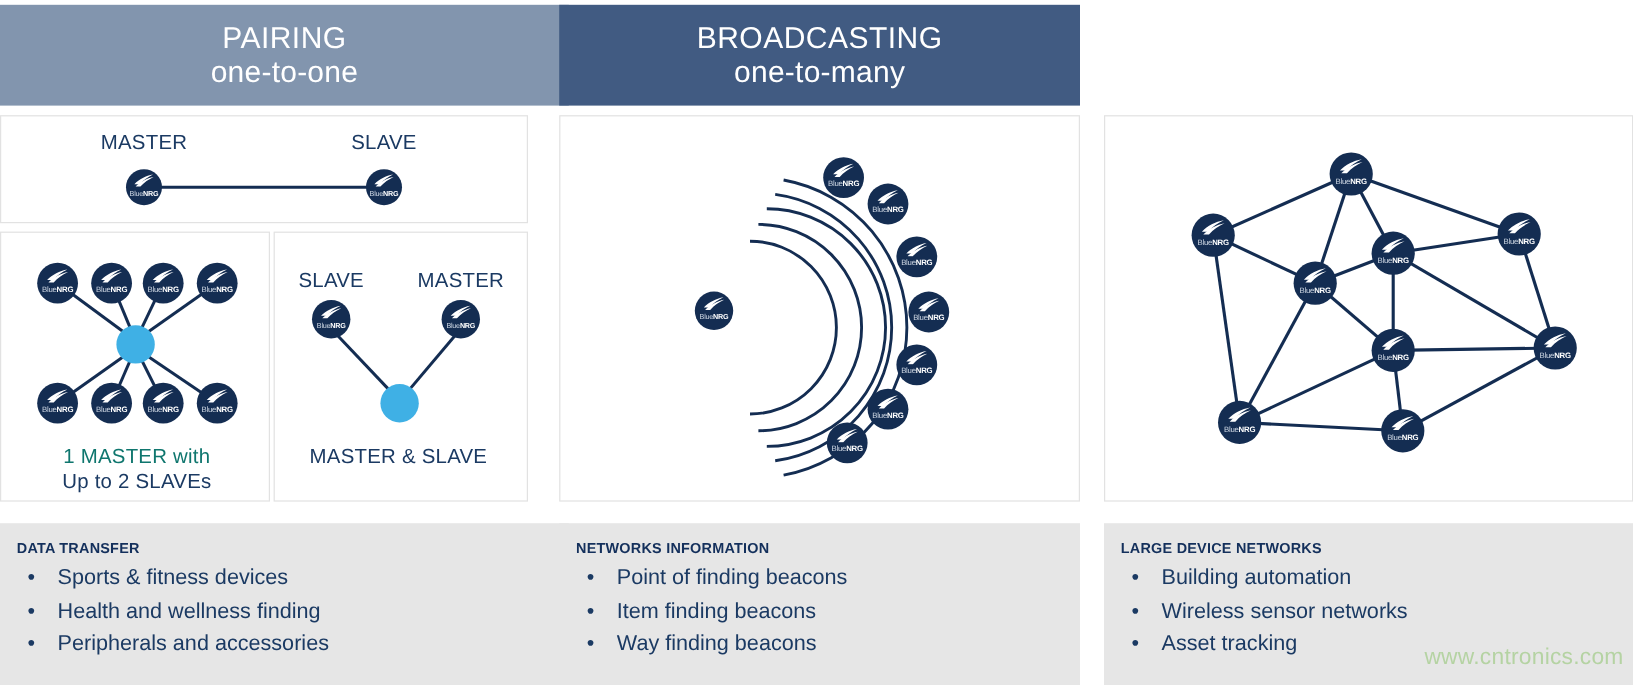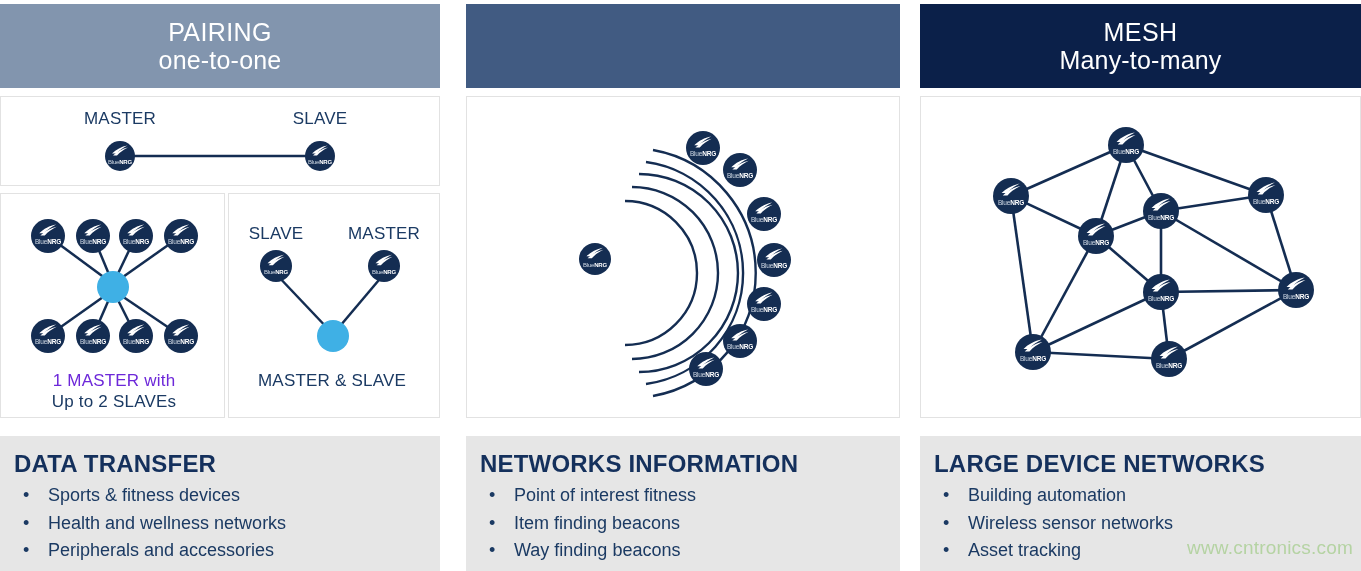--- a/index.html
+++ b/index.html
@@ -7,21 +7,21 @@
   body{
     width:1361px;height:571px;
     background:#ffffff;
     font-family:"Liberation Sans", sans-serif;
     overflow:hidden;
   }
   .board{position:relative;width:1361px;height:571px;}
 
   
   .col{position:absolute;top:0;height:571px;}
-  #col-pairing{left:0;width:440px;}
+  #col-pairing{left:0;width:440px;padding-left:34px;}
   #col-broadcast{left:466px;width:434px;}
   #col-mesh{left:920px;width:441px;}
 
   
   .banner{
     position:absolute;left:0;top:4px;width:100%;height:84px;
     display:flex;flex-direction:column;align-items:center;justify-content:center;
     color:#ffffff;box-sizing:border-box;
   }
   .banner .b-title{font-size:25px;letter-spacing:.4px;line-height:1.12;font-weight:400;}
@@ -29,21 +29,21 @@
 
   
   .wbox{position:absolute;background:#ffffff;border:1px solid #e2e2e2;box-sizing:border-box;}
 
   
   .infobox{
     position:absolute;left:0;top:436px;width:100%;height:135px;
     background:#e6e6e6;box-sizing:border-box;padding:14px 0 0 14px;
   }
   .info-title{
-    font-size:24px;font-weight:bold;color:#14305c;letter-spacing:.2px;
+    font-size:12px;font-weight:bold;color:#14305c;letter-spacing:.2px;
     margin:0 0 4px 0;
   }
   .info-list{list-style:none;margin:0;padding:0;}
   .info-list li{
     position:relative;font-size:18px;color:#1b3a63;
     line-height:1.53;padding-left:34px;white-space:nowrap;
   }
   .info-list li .bullet{
     position:absolute;left:9px;top:0;font-size:18px;color:#1b3a63;line-height:1.53;
   }
@@ -179,21 +179,21 @@
         <div class="nlabel" style="font-size:6.5px;"><span class="lite">Blue</span>NRG</div>
       </div>
       <div class="node" style="left: 163px; top: 125px; width: 34px; height: 34px; background: rgb(20, 45, 82);">
         <svg width="19" height="12" viewBox="0 0 34 22">
             <path d="M1 17 C9 9 20 3 32 1 C24 5 16 10 10 17 Z" fill="#ffffff"></path>
             <path d="M3 21 C11 13 22 7 33 5 C25 9 17 14 11 21 Z" fill="#ffffff"></path>
           </svg>
         <div class="nlabel" style="font-size:6.5px;"><span class="lite">Blue</span>NRG</div>
       </div>
 
-      <div class="dlabel c" style="left: 113px; top: 177px; color: #6d28d9;">1 MASTER with</div>
+      <div class="dlabel c" style="left: 113px; top: 177px; color: #0f766e;">1 MASTER with</div>
       <div class="dlabel c" style="left: 113px; top: 198px; color: rgb(27, 58, 99);">Up to 2 SLAVEs</div>
     </div>
 
     <div class="wbox" style="left:228px;top:193px;width:212px;height:225px;">
       <div class="dlabel c" style="left: 47px; top: 30px; color: rgb(27, 58, 99);">SLAVE</div>
       <div class="dlabel c" style="left: 155px; top: 30px; color: rgb(27, 58, 99);">MASTER</div>
       <svg class="wires" width="212" height="225">
         <g stroke="#142d52" stroke-width="2.5">
           <line x1="47" y1="80" x2="102" y2="138"></line>
           <line x1="155" y1="80" x2="106" y2="138"></line>
@@ -214,29 +214,31 @@
         <div class="nlabel" style="font-size:6px;"><span class="lite">Blue</span>NRG</div>
       </div>
       <div class="hub" style="left: 88px; top: 126px; width: 32px; height: 32px; background: rgb(63, 176, 229);"></div>
       <div class="dlabel c" style="left: 103px; top: 177px; color: rgb(27, 58, 99);">MASTER &amp; SLAVE</div>
     </div>
 
     <div class="infobox" style="background: rgb(230, 230, 230);">
       <div class="info-title" style="color: rgb(20, 48, 92);">DATA TRANSFER</div>
       <ul class="info-list">
         <li style="color: rgb(27, 58, 99);"><span class="bullet">•</span><span>Sports &amp; fitness devices</span></li>
-        <li style="color: rgb(27, 58, 99);"><span class="bullet">•</span><span>Health and wellness networks</span></li>
+        <li style="color: rgb(27, 58, 99);"><span class="bullet">•</span><span>Health and wellness finding</span></li>
         <li style="color: rgb(27, 58, 99);"><span class="bullet">•</span><span>Peripherals and accessories</span></li>
       </ul>
     </div>
   </div>
 
   <div class="col" id="col-broadcast">
 
     <div class="banner" id="banner-broadcast" style="background: rgb(65, 91, 130);">
+      <div class="b-title">BROADCASTING</div>
+      <div class="b-sub">one-to-many</div>
     </div>
 
     <div class="wbox" style="left:0;top:96px;width:434px;height:322px;">
       <svg class="wires" width="434" height="322">
         <g fill="none" stroke="#142d52" stroke-width="2.4">
           <path d="M158 104 A 72 72 0 0 1 158 248"></path>
           <path d="M165 90  A 86 86 0 0 1 165 262"></path>
           <path d="M172 77  A 99 99 0 0 1 172 275"></path>
           <path d="M179 65  A 112 112 0 0 1 179 287"></path>
           <path d="M186 53  A 125 125 0 0 1 186 299"></path>
@@ -298,33 +300,29 @@
             <path d="M1 17 C9 9 20 3 32 1 C24 5 16 10 10 17 Z" fill="#ffffff"></path>
             <path d="M3 21 C11 13 22 7 33 5 C25 9 17 14 11 21 Z" fill="#ffffff"></path>
           </svg>
         <div class="nlabel" style="font-size:6.5px;"><span class="lite">Blue</span>NRG</div>
       </div>
     </div>
 
     <div class="infobox" style="background: rgb(230, 230, 230);">
       <div class="info-title" style="color: rgb(20, 48, 92);">NETWORKS INFORMATION</div>
       <ul class="info-list">
-        <li style="color: rgb(27, 58, 99);"><span class="bullet">•</span><span>Point of interest fitness</span></li>
+        <li style="color: rgb(27, 58, 99);"><span class="bullet">•</span><span>Point of finding beacons</span></li>
         <li style="color: rgb(27, 58, 99);"><span class="bullet">•</span><span>Item finding beacons</span></li>
         <li style="color: rgb(27, 58, 99);"><span class="bullet">•</span><span>Way finding beacons</span></li>
       </ul>
     </div>
   </div>
 
   <div class="col" id="col-mesh">
 
-    <div class="banner" id="banner-mesh" style="background: rgb(11, 32, 73);">
-      <div class="b-title">MESH</div>
-      <div class="b-sub">Many-to-many</div>
-    </div>
 
     <div class="wbox" style="left:0;top:96px;width:441px;height:322px;">
       <svg class="wires" width="441" height="322">
         <g stroke="#142d52" stroke-width="2.6" fill="none">
 
           <line x1="205" y1="48" x2="90" y2="99"></line>
 
           <line x1="205" y1="48" x2="345" y2="98"></line>
 
           <line x1="205" y1="48" x2="175" y2="139"></line>

